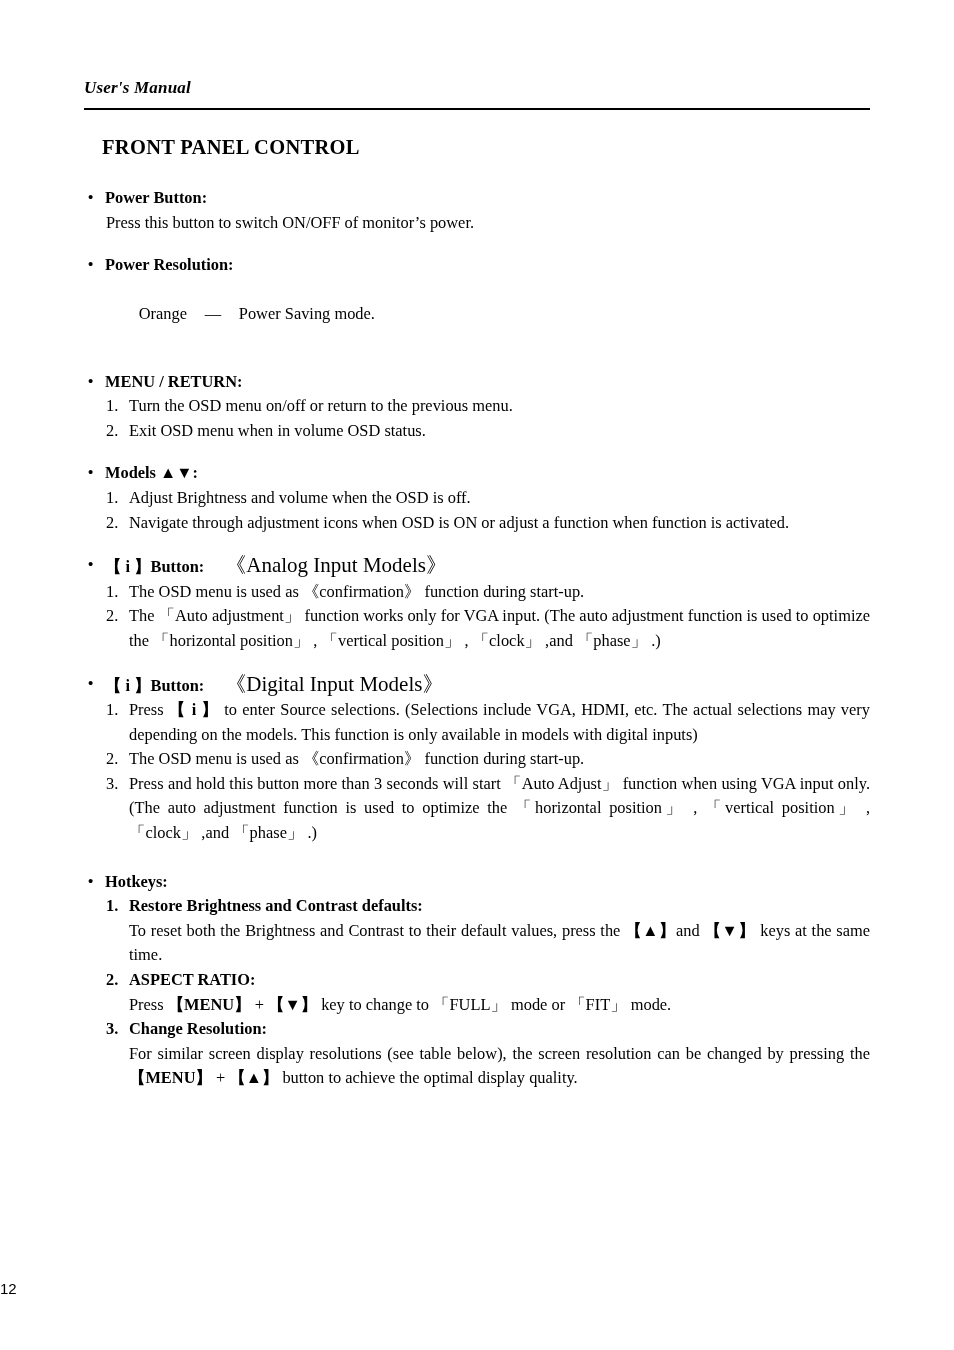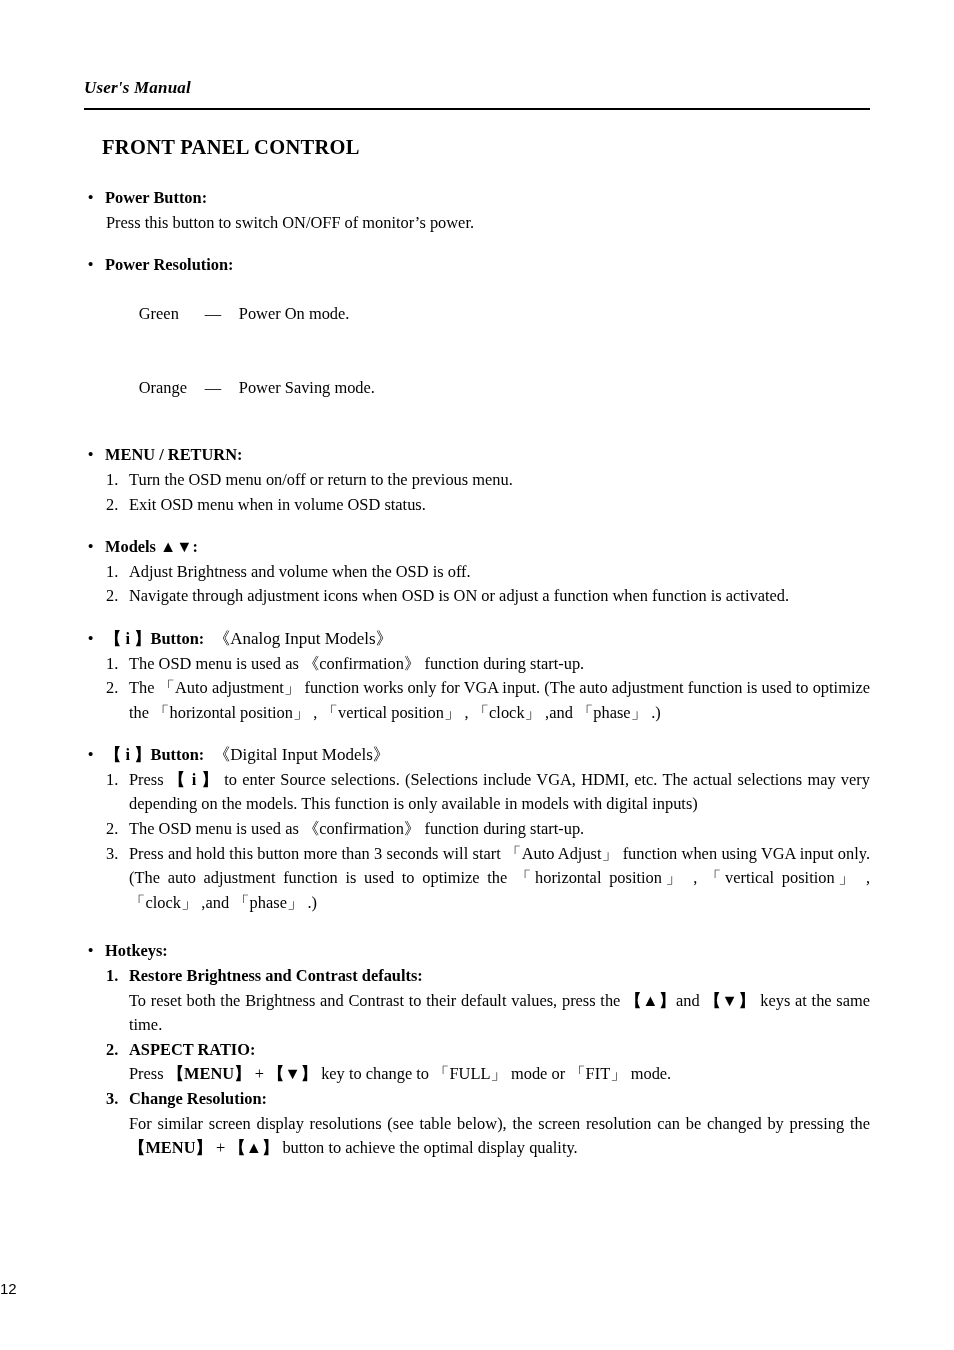--- a/index.html
+++ b/index.html
@@ -79,22 +79,22 @@
   }
   .bullet-head::before {
     content: "\2022";
     position: absolute;
     left: 4px;
     top: -1px;
     font-size: 15px;
   }
   .bullet-head .qualifier {
     font-weight: normal;
-    font-size: 17px;
-    margin-left: 9px;
+    font-size: 21px;
+    margin-left: 21px;
   }
 
   
   .body-line {
     padding-left: 22px;
     line-height: 24.6px;
   }
 
   
   .defn-row {
@@ -189,23 +189,20 @@
 
   <div class="content">
 
     <div class="section">
       <div class="bullet-head">Power Button:</div>
       <div class="body-line">Press this button to switch ON/OFF of monitor’s power.</div>
     </div>
 
     <div class="section">
       <div class="bullet-head">Power Resolution:</div>
-      <div class="defn-row">
-        <span class="term">Green</span><span class="dash">—</span><span>Power On mode.</span>
-      </div>
       <div class="defn-row">
         <span class="term">Orange</span><span class="dash">—</span><span>Power Saving mode.</span>
       </div>
     </div>
 
     <div class="section">
       <div class="bullet-head">MENU / RETURN:</div>
       <ul class="num-list">
         <li class="num-item">
           <span class="marker">1.</span>

